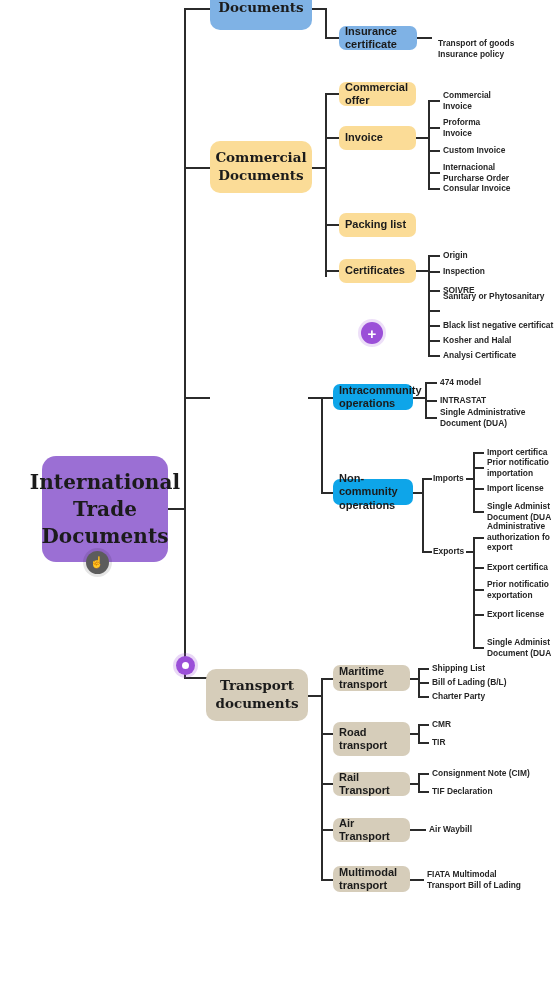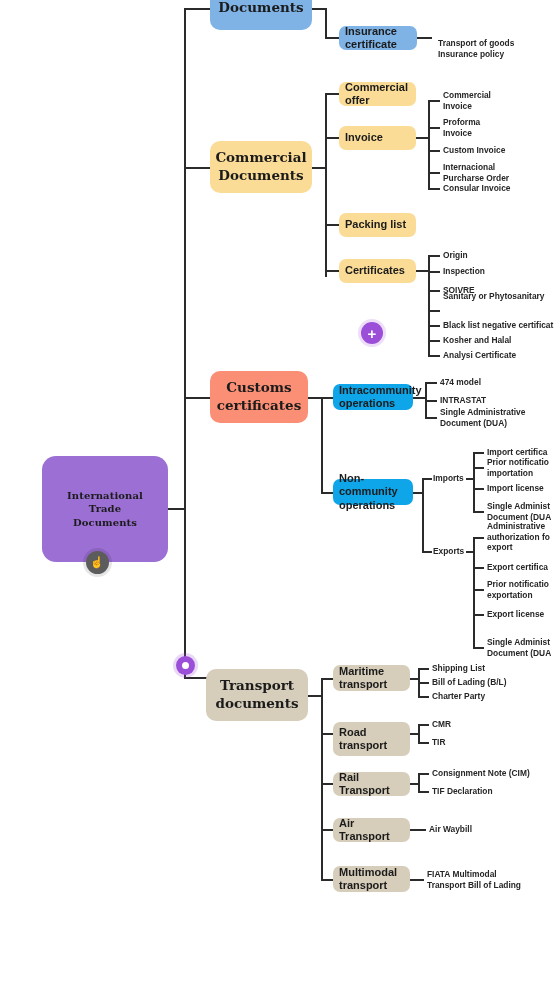--- a/index.html
+++ b/index.html
@@ -37,21 +37,21 @@
     line-height: 1.18;
     color: #1b1b1b;
   }
 
   
   .node.root {
     border-radius: 14px;
     background: #9b6fd4;
     font-family: "DejaVu Serif", serif;
     font-weight: 700;
-    font-size: 10px;
+    font-size: 20px;
     letter-spacing: .1px;
     line-height: 1.35;
   }
 
   
   .node.cat {
     border-radius: 10px;
     font-family: "DejaVu Serif", serif;
     font-weight: 700;
     font-size: 13.5px;
@@ -240,24 +240,20 @@
 
   <div class="line-h" style="left:428px; top:355px; width:12px;"></div>
   <div class="leaf mid" style="left:443px; top:355px;">Analysi Certificate</div>
 
   <div class="badge add" style="left:361px; top:322px;">
     <span>+</span>
   </div>
 
   <div class="line-h" style="left:184px; top:397px; width:26px;"></div>
 
-  <div class="node cat salmon" style="left:210px; top:371px; width:98px; height:52px;">
-    <span style="white-space: pre-line;">Customs
-certificates</span>
-  </div>
 
   <div class="line-h" style="left:308px; top:397px; width:14px;"></div>
   <div class="line-v" style="left:321px; top:397px; height:96px;"></div>
 
   <div class="line-h" style="left:321px; top:397px; width:12px;"></div>
   <div class="node pill salmon" style="left:333px; top:384px; width:80px; height:26px;">
     <span style="white-space: pre-line;">Intracommunity
 operations</span>
   </div>
 

